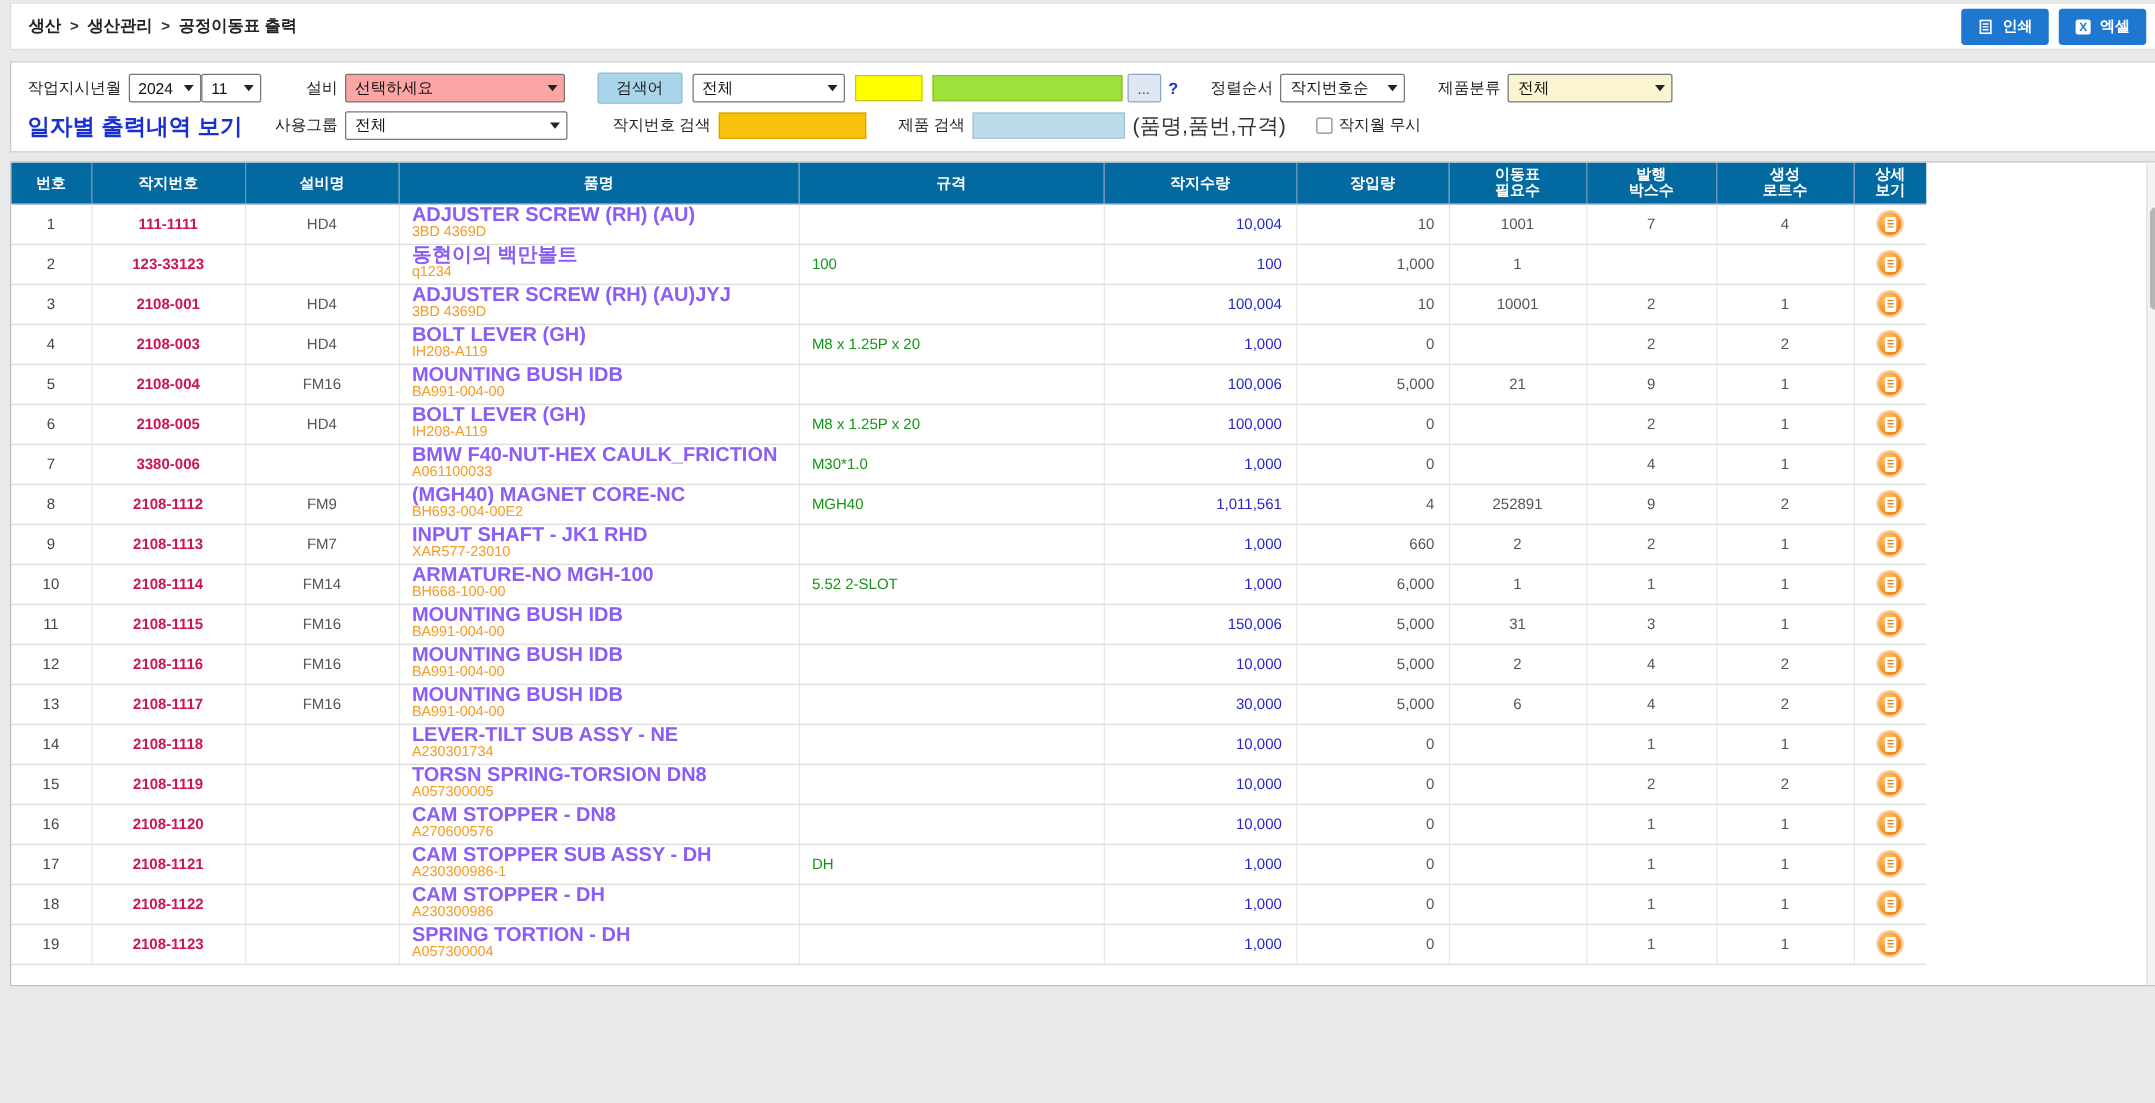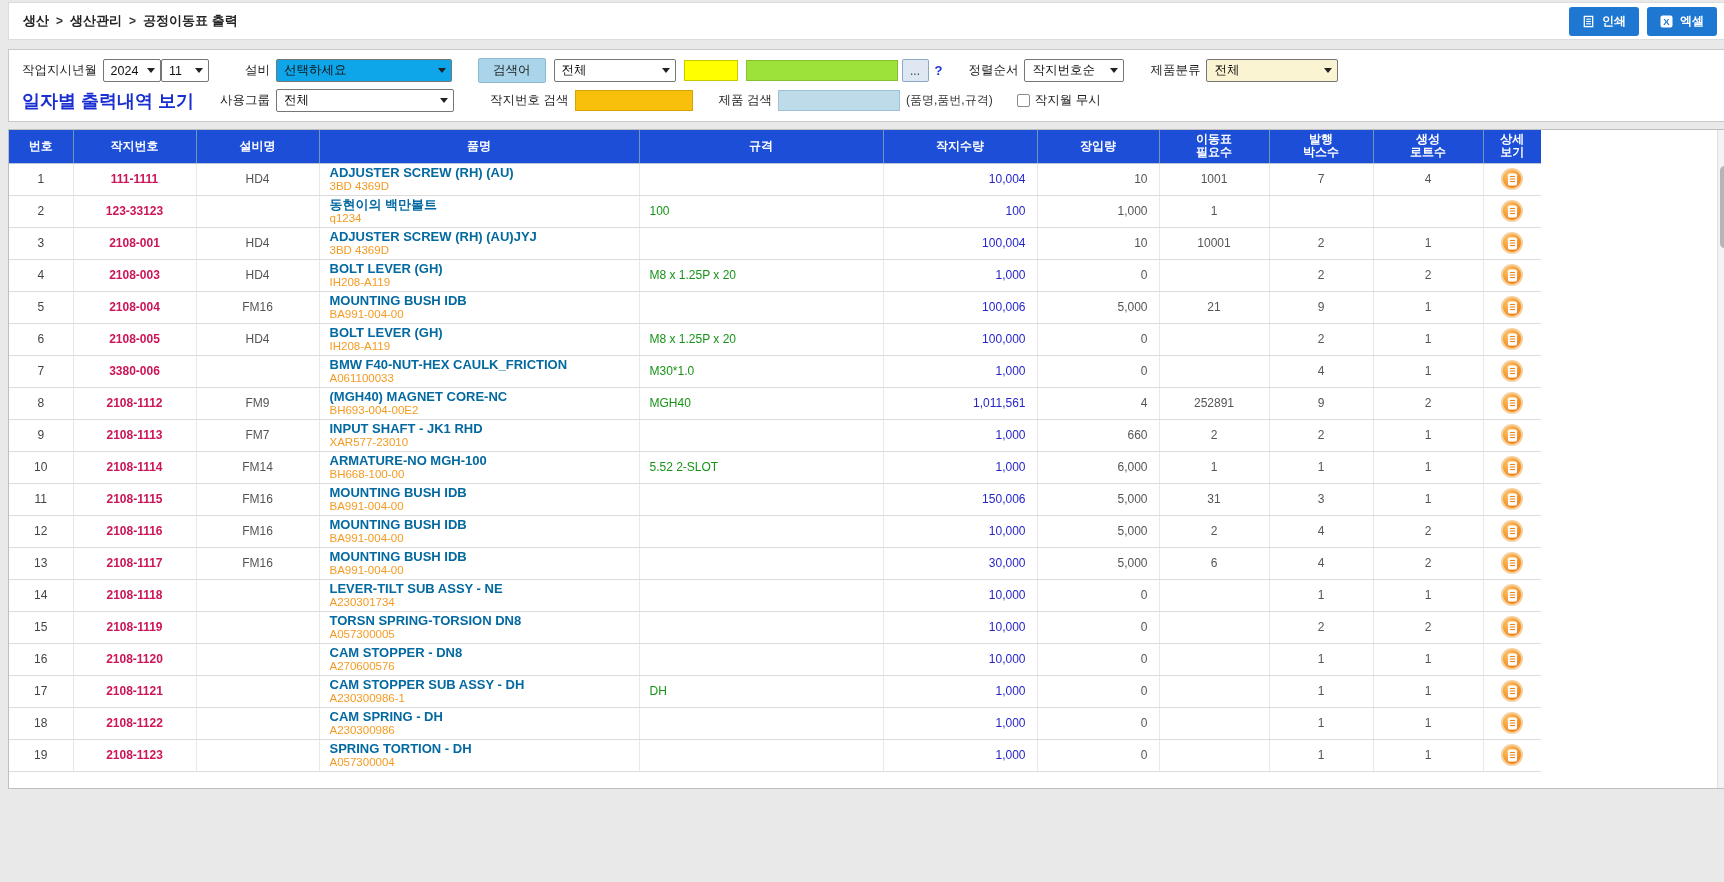--- a/index.html
+++ b/index.html
@@ -36,77 +36,77 @@
   .filter-row + .filter-row { margin-top:3px; }
   .flabel { margin-right:6px; white-space:nowrap;text-align:right; }
   .sel {
     display:inline-flex; align-items:center; justify-content:space-between;
     border:1px solid #767676; border-radius:2px; background:#fff;
     height:23px; padding:0 5px 0 7px; font-size:12.5px; color:#111; cursor:pointer; white-space:nowrap;
   }
   .sel .arrow { width:0; height:0; border-left:4px solid transparent; border-right:4px solid transparent; border-top:5px solid #222; margin-left:9px; }
   .sel-year { width:58px;justify-content:center; }
   .sel-month { width:48px; }
-  .sel-equip { width:176px; background:#0ea5e9; }
+  .sel-equip { width:176px; background:#fca5a5; }
   .sel-keyword { width:122px; }
   .sel-sort { width:100px; }
   .sel-category { width:132px; background:#fbf4d2; }
   .sel-usergroup { width:178px; }
 
   .tag-label {
     background:#a9d4e9; border:1px solid #8fb9cf; border-radius:2px;
     padding:3px 14px; font-size:12.5px; color:#1a1a1a;font-family:Liberation Serif, serif;
   }
   .inp { border:1px solid #a0a0a0; height:21px; }
   .inp-yellow { width:54px; background:#ffff00; border-color:#c9c900; }
   .inp-green  { width:152px; background:#9de23b; border-color:#85c22c; }
   .inp-amber  { width:118px; background:#f8bf0b; border-color:#d8a309; }
   .inp-blue   { width:122px; background:#bedbe9; border-color:#9fc3d4; }
   .btn-ellipsis {
     width:27px; height:23px; background:#dfe8f2; border:1px solid #8aa8c8; border-radius:2px;
     font-size:12px; color:#345; cursor:pointer; line-height:1;
   }
   .help-q { color:#1a35d6; font-weight:bold; font-size:13px; margin-left:6px; cursor:pointer; }
   .link-blue { color:#1a2fd2; font-weight:bold; font-size:18px; cursor:pointer; text-decoration:none; white-space:nowrap; }
-  .hint-text { color:#333; font-size:12px; margin-left:6px; white-space:nowrap; }
+  .hint-text { color:#333; font-size:17px; margin-left:6px; white-space:nowrap; }
   .checkbox { width:13px; height:13px; border:1px solid #8a8a8a; border-radius:2px; background:#fff; display:inline-block; cursor:pointer; }
   .cb-wrap { display:inline-flex; align-items:center; gap:5px; margin-left:24px; cursor:pointer; }
 
   .search-btn {
     position:absolute; top:-1px; right:-1px; bottom:-1px; width:110px;
     background:#f08421; color:#fff; border:none; cursor:pointer;
     display:flex; align-items:center; justify-content:center; gap:9px;
     font-size:16px; font-weight:bold; font-family:"Liberation Sans", sans-serif;
   } .ml26 { margin-left:26px; } .ml36 { margin-left:36px; }
   .ml8 { margin-left:8px; } .ml4 { margin-left:4px; }
 
   
   .table-wrap {
     margin-top:7px; background:#fff; border:1px solid #bfbfbf;
     height:660px; position:relative; overflow:hidden;
   }
   table { border-collapse:collapse; table-layout:fixed; width:1532px; }
   thead th {
-    background:#1d4ed8; color:#fff; font-size:12px; font-weight:bold;
+    background:#0369a1; color:#fff; font-size:12px; font-weight:bold;
     height:33px; border-right:1px solid #6e96b8; border-bottom:1px solid #b9c6d2;
     white-space:pre-line; line-height:13px; padding:2px 4px; text-align:center;
   }
   thead th:last-child { border-right:none; }
   tbody td {
     height:32px; border-bottom:1px solid #dcdcdc; border-right:1px solid #e8e8e8;
     padding:2px 8px; font-size:12px; color:#555; overflow:hidden; white-space:nowrap;
   }
   tbody td:last-child { border-right:none; }
   td.c { text-align:center; }
   td.r { text-align:right; padding-right:11px; }
   td.col-no { color:#444; }
   td.col-order { color:#cc1458; font-weight:bold; text-align:center; }
   td.col-equip { text-align:center; color:#555; }
   td.col-product { text-align:left; padding:2px 10px; }
-  .pname { color:#0369a1; font-weight:bold; font-size:13px; line-height:14px; cursor:pointer; }
+  .pname { color:#8b5cf6; font-weight:bold; font-size:16px; line-height:14px; cursor:pointer; }
   .pcode { color:#f59b22; font-size:11.5px; line-height:13px; }
   td.col-spec { color:#179417; text-align:left; padding-left:10px; }
   td.col-qty { color:#2525cc; }
   .detail-btn {
     width:22px; height:22px; border-radius:50%; padding:0; cursor:pointer;
     background:radial-gradient(circle at 35% 30%, #ffc76a, #ef8318 75%);
     border:2px solid #f6cf9b; display:inline-flex; align-items:center; justify-content:center;
   }
 
   
@@ -635,21 +635,21 @@
                   <line x1="3" y1="6" x2="8" y2="6" stroke="#ef8318" stroke-width="1.1"></line>
                   <line x1="3" y1="8.5" x2="8" y2="8.5" stroke="#ef8318" stroke-width="1.1"></line>
                 </svg>
               </button></td>
           </tr>
           <tr>
             <td class="col-no c">18</td>
             <td class="col-order">2108-1122</td>
             <td class="col-equip"></td>
             <td class="col-product">
-              <div class="pname">CAM SPRING - DH</div>
+              <div class="pname">CAM STOPPER - DH</div>
               <div class="pcode">A230300986</div>
             </td>
             <td class="col-spec"></td>
             <td class="col-qty r">1,000</td>
             <td class="col-charge r">0</td>
             <td class="col-slip c"></td>
             <td class="col-box c">1</td>
             <td class="col-lot c">1</td>
             <td class="col-detail c"><button class="detail-btn">
                 <svg width="11" height="13" viewBox="0 0 11 13">

